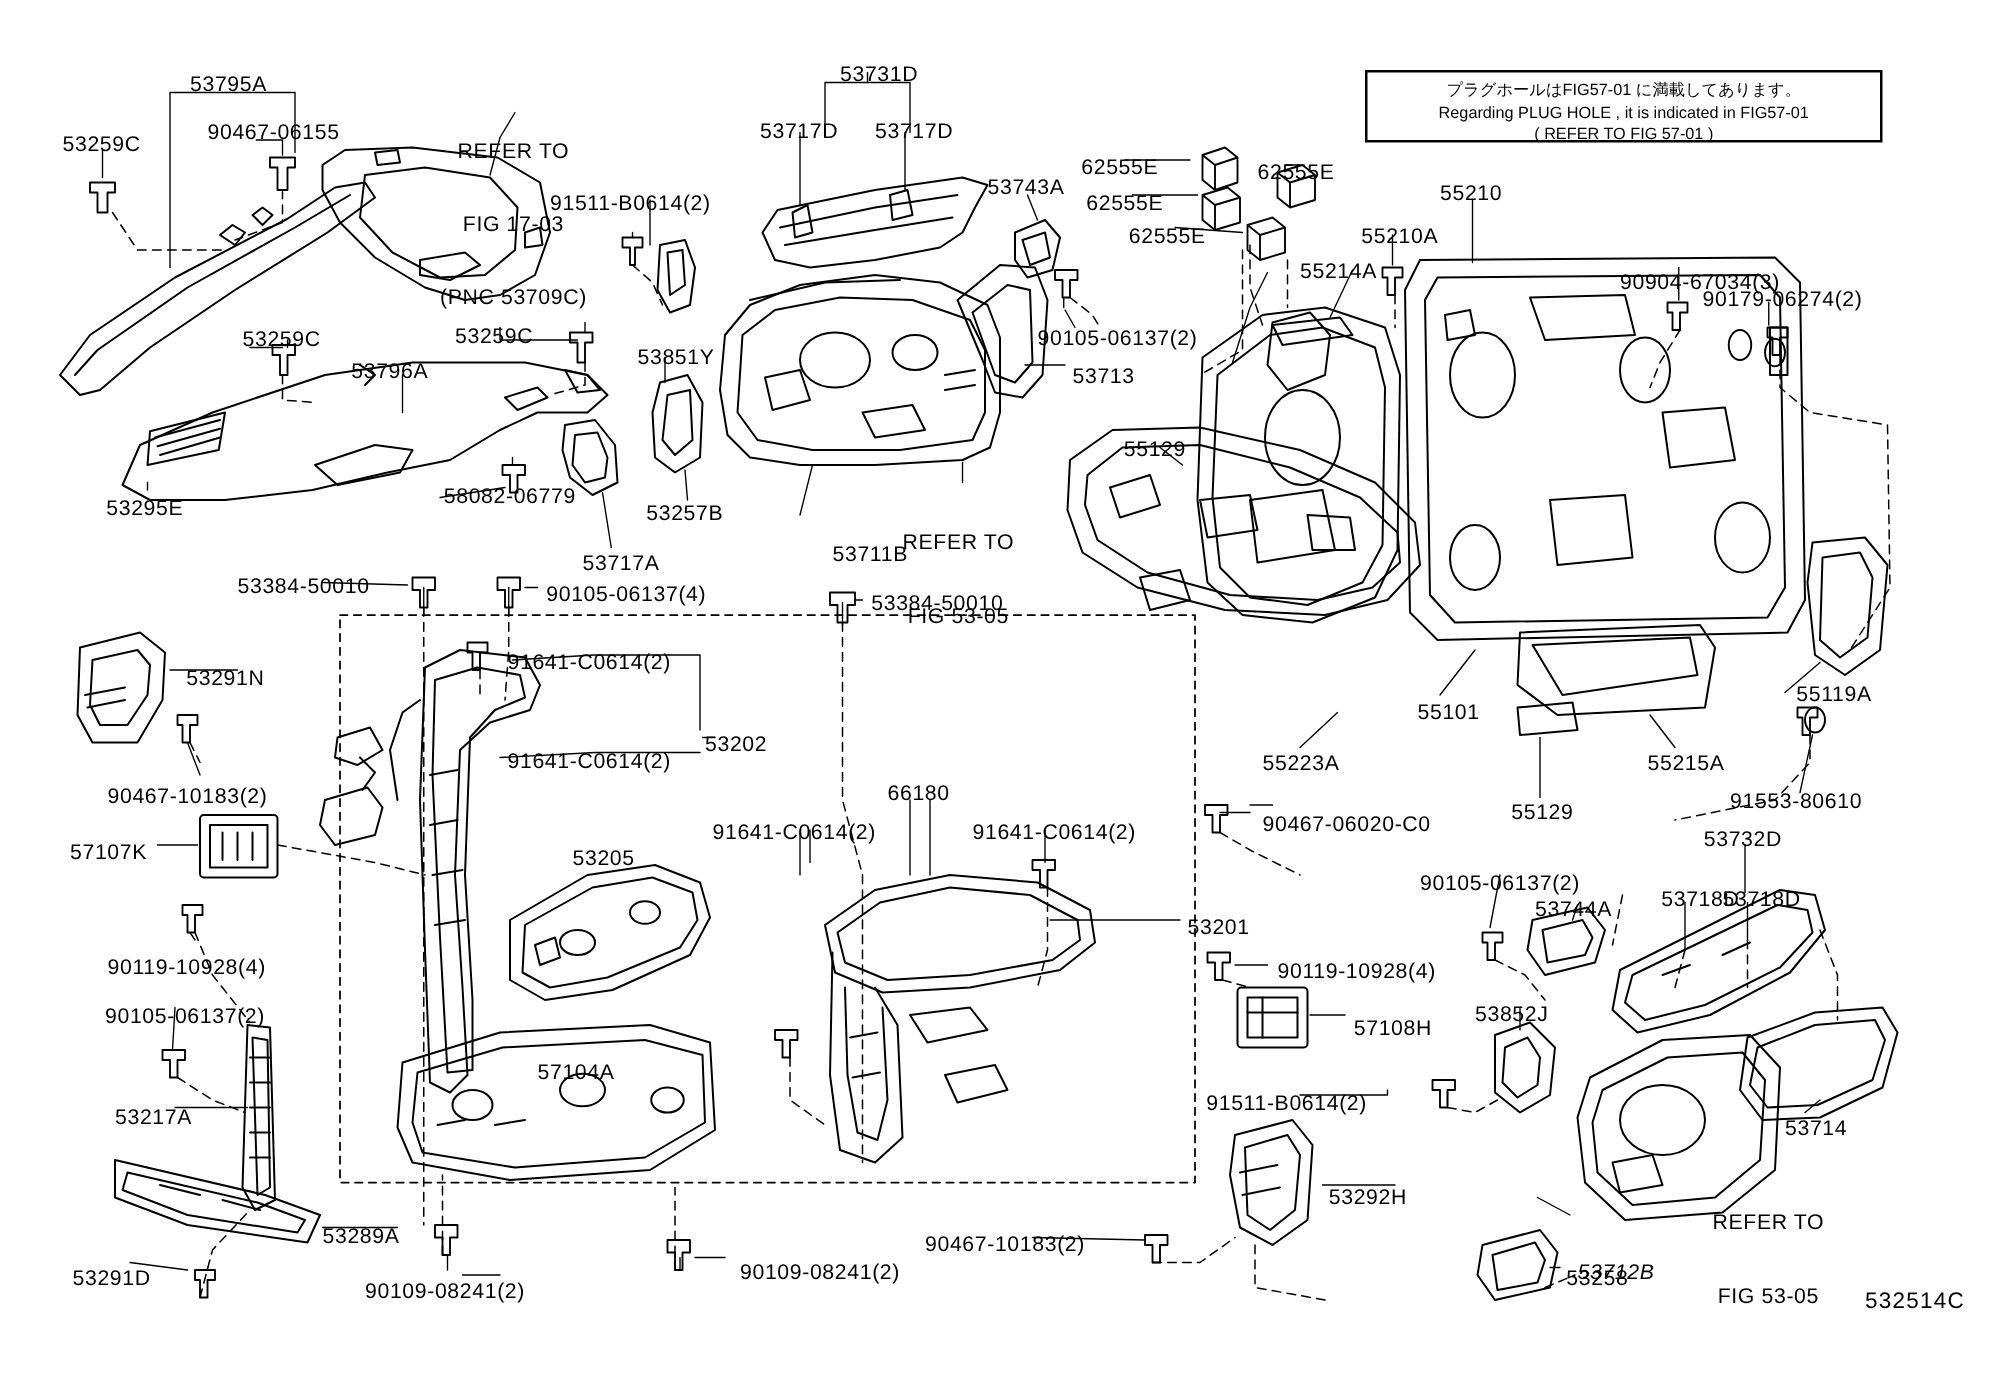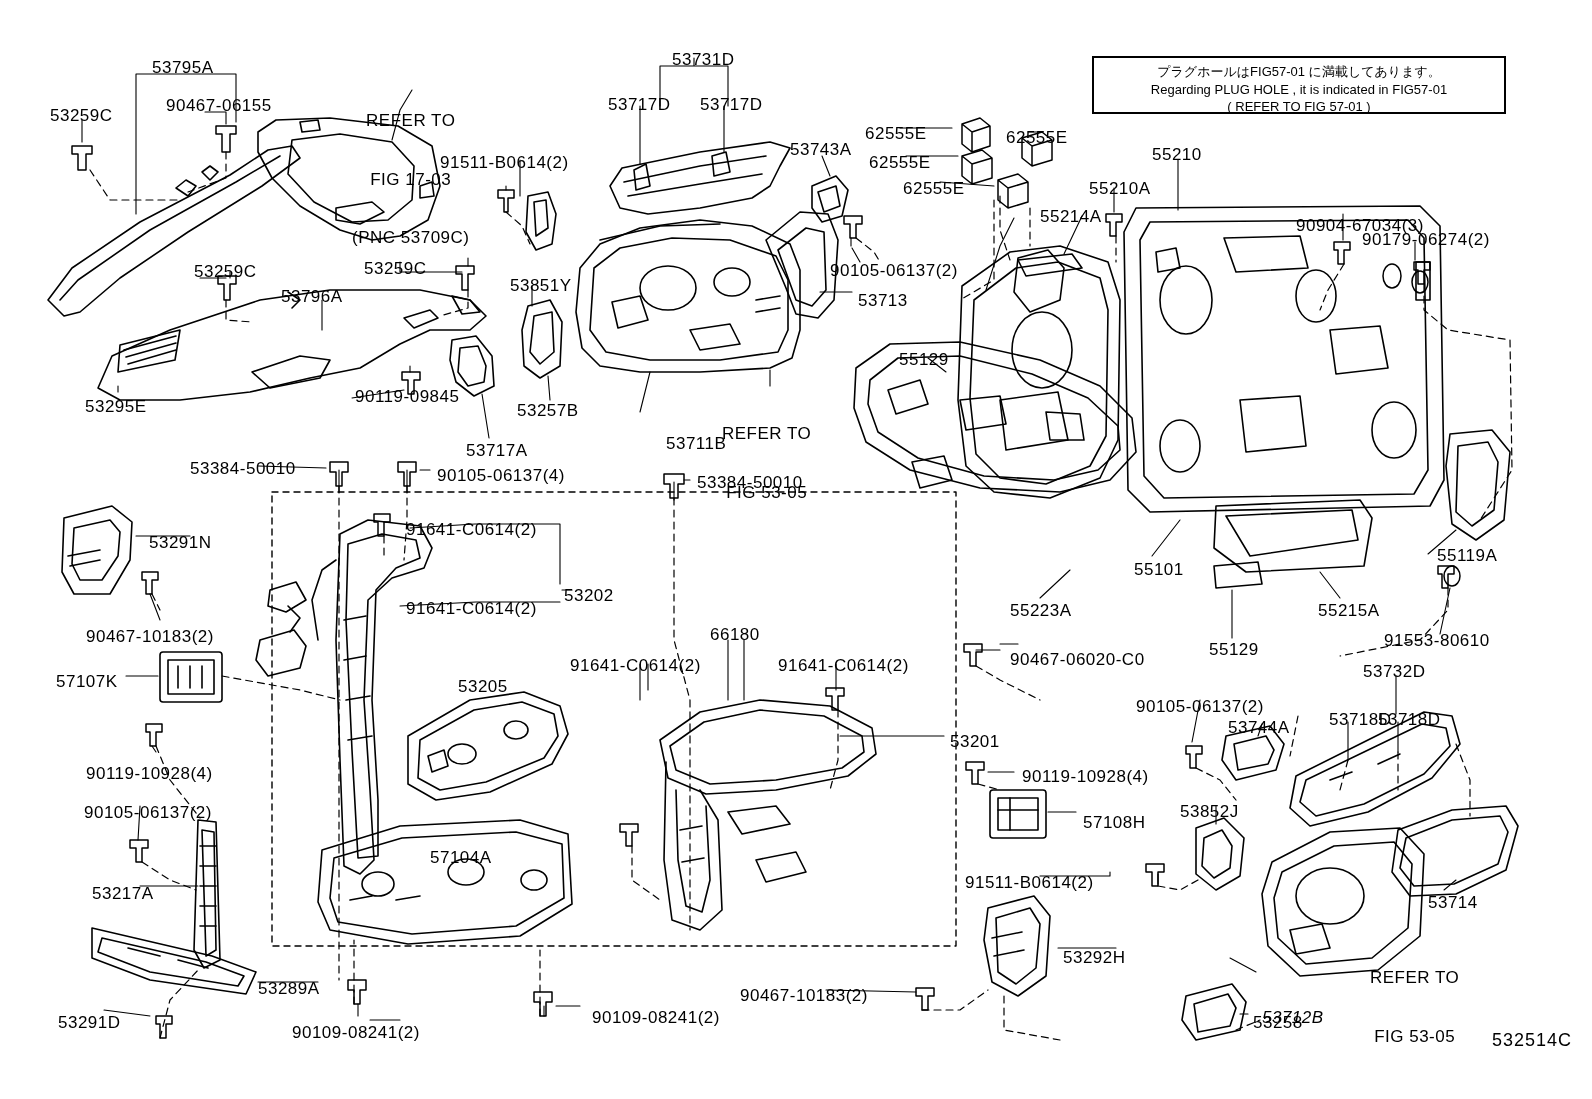--- a/index.html
+++ b/index.html
@@ -429,21 +429,21 @@
       <div class="lbl" style="left: 1362px; top: 230px;">90179-06274(2)</div>
       <div class="lbl" style="left: 440px; top: 153px;">91511-B0614(2)</div>
       <div class="lbl" style="left: 830px; top: 261px;">90105-06137(2)</div>
       <div class="lbl" style="left: 858px; top: 291px;">53713</div>
       <div class="lbl" style="left: 194px; top: 262px;">53259C</div>
       <div class="lbl" style="left: 364px; top: 259px;">53259C</div>
       <div class="lbl" style="left: 510px; top: 276px;">53851Y</div>
       <div class="lbl" style="left: 281px; top: 287px;">53796A</div>
       <div class="lbl" style="left: 899px; top: 350px;">55129</div>
       <div class="lbl" style="left: 85px; top: 397px;">53295E</div>
-      <div class="lbl" style="left: 355px; top: 387px;">90119-09845</div>
+      <div class="lbl" style="left: 355px; top: 387px;">58082-06779</div>
       <div class="lbl" style="left: 517px; top: 401px;">53257B</div>
       <div class="lbl" style="left: 618px; top: 434px; margin-left: 48px;">53711B</div>
       <div class="lbl" style="left: 466px; top: 441px;">53717A</div>
       <div class="lbl" style="left: 1134px; top: 560px;">55101</div>
       <div class="lbl" style="left: 1437px; top: 546px;">55119A</div>
       <div class="lbl" style="left: 1010px; top: 601px;">55223A</div>
       <div class="lbl" style="left: 1318px; top: 601px;">55215A</div>
       <div class="lbl" style="left: 1209px; top: 640px;">55129</div>
       <div class="lbl" style="left: 1384px; top: 631px;">91553-80610</div>
       <div class="lbl" style="left: 190px; top: 459px;">53384-50010</div>

